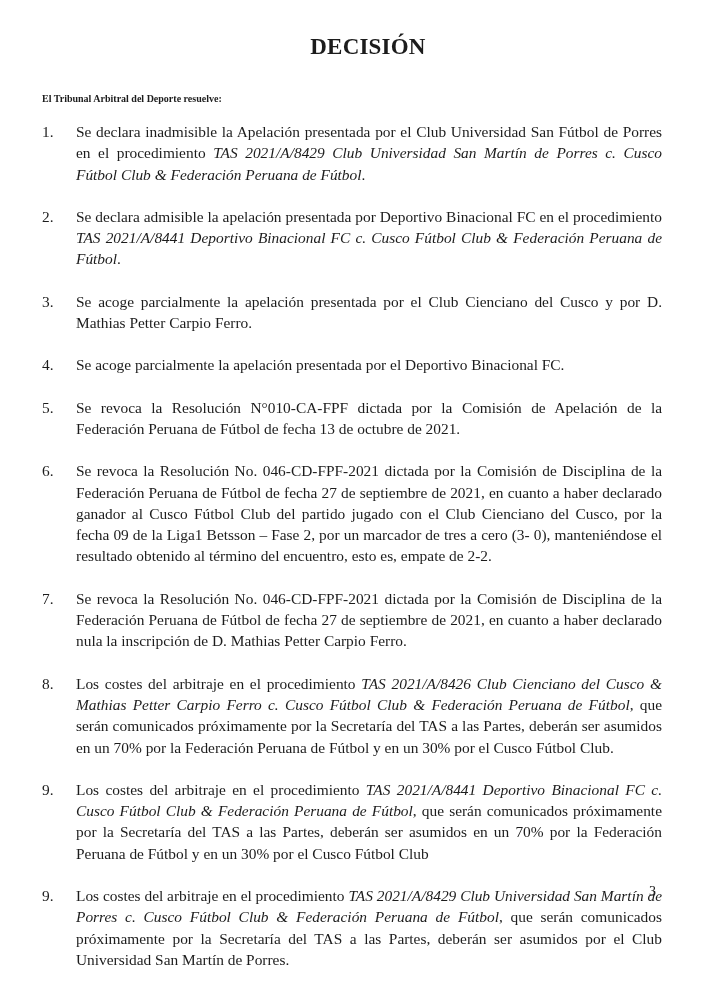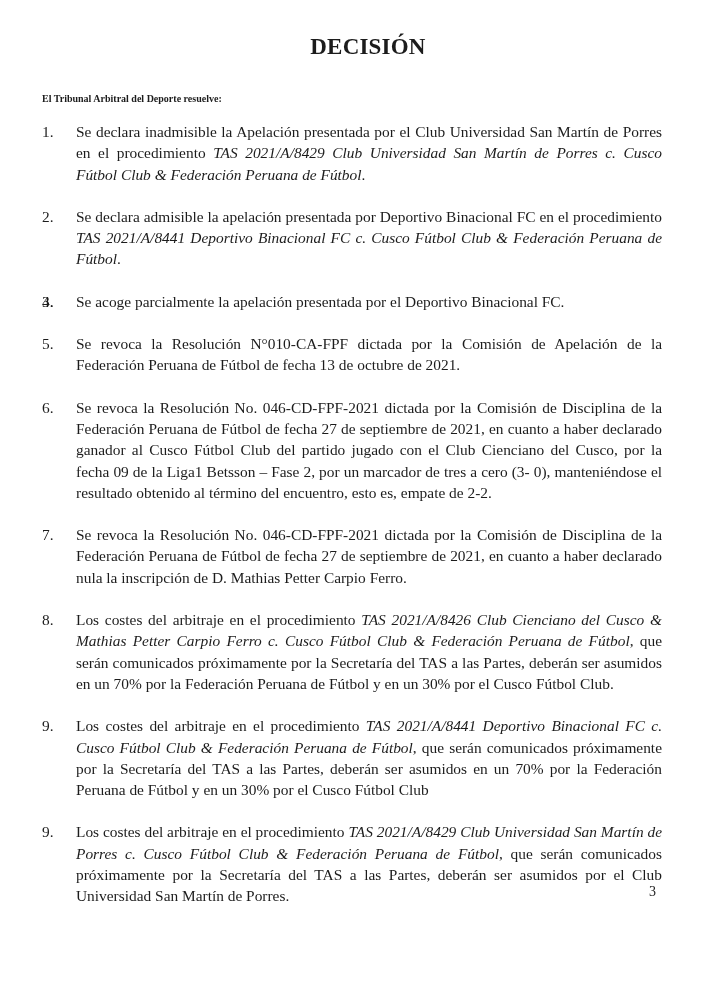--- a/index.html
+++ b/index.html
@@ -66,27 +66,27 @@
   </style>
 </head>
 <body>
 
 <div class="page">
   <div class="title">DECISIÓN</div>
   <div class="intro">El Tribunal Arbitral del Deporte resuelve:</div>
 
   <div class="list">
     <p class="item" style="margin-bottom:21px">
-      <span class="num">1.</span><span>Se declara inadmisible la Apelación presentada por el Club Universidad San Martín de Porres en el procedimiento </span><em>TAS 2021/A/8429 Club Universidad San Martín de Porres c. Cusco Fútbol Club &amp; Federación Peruana de Fútbol</em><span>.</span>
+      <span class="num">1.</span><span>Se declara inadmisible la Apelación presentada por el Club Universidad San Fútbol de Porres en el procedimiento </span><em>TAS 2021/A/8429 Club Universidad San Martín de Porres c. Cusco Fútbol Club &amp; Federación Peruana de Fútbol</em><span>.</span>
     </p>
     <p class="item" style="margin-bottom:21px">
       <span class="num">2.</span><span>Se declara admisible la apelación presentada por Deportivo Binacional FC en el procedimiento </span><em>TAS 2021/A/8441 Deportivo Binacional FC c. Cusco Fútbol Club &amp; Federación Peruana de Fútbol</em><span>.</span>
     </p>
     <p class="item" style="margin-bottom:21px">
-      <span class="num">3.</span>
+      <span class="num">3.</span><span>Se acoge parcialmente la apelación presentada por el Club Cienciano del Cusco y por D. Mathias Petter Carpio Ferro.</span>
     </p>
     <p class="item" style="margin-bottom:21px">
       <span class="num">4.</span><span>Se acoge parcialmente la apelación presentada por el Deportivo Binacional FC.</span>
     </p>
     <p class="item" style="margin-bottom:21px">
       <span class="num">5.</span><span>Se revoca la Resolución N°010-CA-FPF dictada por la Comisión de Apelación de la Federación Peruana de Fútbol de fecha 13 de octubre de 2021.</span>
     </p>
     <p class="item" style="margin-bottom:21px">
       <span class="num">6.</span><span>Se revoca la Resolución No. 046-CD-FPF-2021 dictada por la Comisión de Disciplina de la Federación Peruana de Fútbol de fecha 27 de septiembre de 2021, en cuanto a haber declarado ganador al Cusco Fútbol Club del partido jugado con el Club Cienciano del Cusco, por la fecha 09 de la Liga1 Betsson – Fase 2, por un marcador de tres a cero (3- 0), manteniéndose el resultado obtenido al término del encuentro, esto es, empate de 2-2.</span>
     </p>

